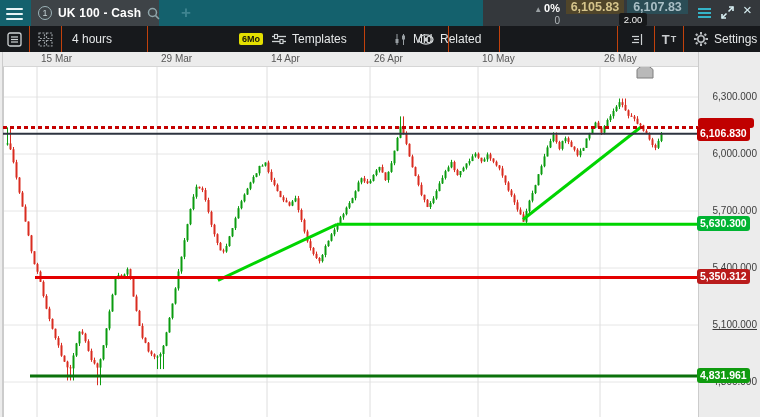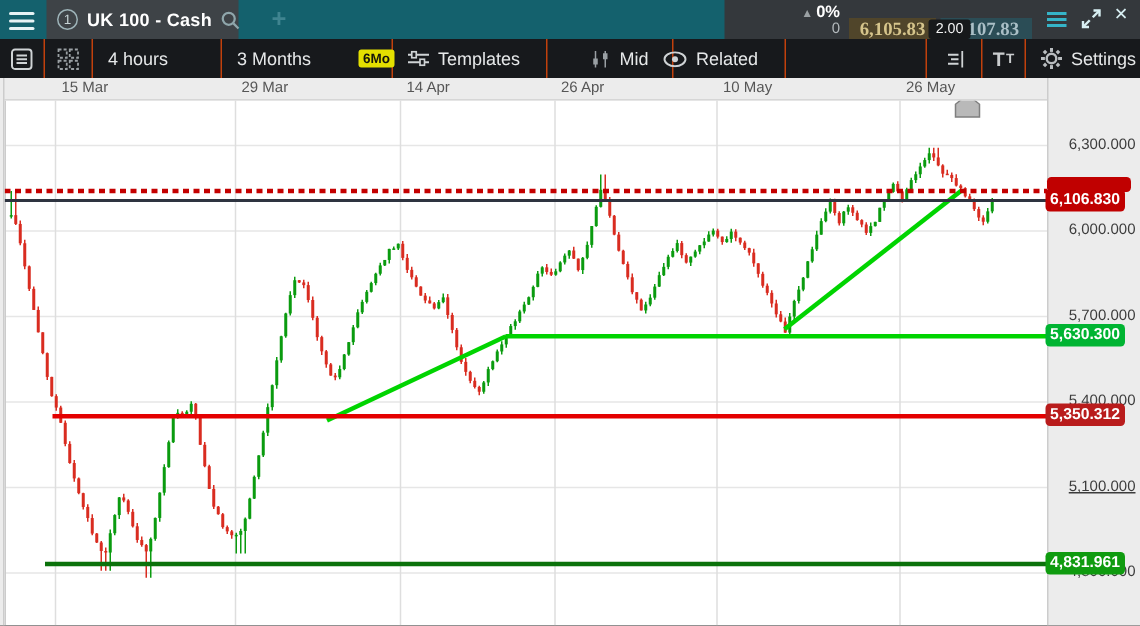--- a/index.html
+++ b/index.html
@@ -18,22 +18,22 @@
              font-size:9px;display:flex;align-items:center;justify-content:center;flex:0 0 auto;}
   .inst-title{color:#fff;font-size:12px;font-weight:bold;white-space:nowrap;letter-spacing:.2px;}
   .tab-search{margin-left:auto;display:flex;align-items:center;}
   .add-tab{position:absolute;left:176px;top:2px;width:20px;height:22px;color:#3f8490;font-size:17px;
            font-weight:bold;text-align:center;line-height:22px;cursor:pointer;}
   .stats{position:absolute;left:483px;top:0;width:277px;height:26px;background:#34383c;}
   .change{position:absolute;right:200px;top:1px;text-align:right;line-height:11px;}
   .change .pct{color:#fff;font-size:11px;font-weight:bold;}
   .change .arr{color:#9aa0a3;font-size:8px;margin-right:2px;}
   .change .pts{color:#b4babd;font-size:10px;}
-  .px-btn{position:absolute;top:12px;height:14px;display:flex;align-items:center;justify-content:center;
-          font-size:12.5px;font-weight:bold;cursor:pointer;font-family:Liberation Serif, serif;}
+  .px-btn{position:absolute;top:0;height:14px;display:flex;align-items:center;justify-content:center;
+          font-size:12.5px;font-weight:bold;cursor:pointer;}
   .sell{left:83px;width:58px;background:#50452a;color:#d5c48b;}
   .buy{left:144px;width:61px;background:#2b4d56;color:#aabfc6;}
   .spread{position:absolute;left:136px;top:13px;width:28px;height:13px;background:#17191b;color:#f2f2f2;
           font-size:9.5px;display:flex;align-items:center;justify-content:center;z-index:3;border-radius:2px;}
   .mini-menu{position:absolute;left:215px;top:6px;width:16px;height:14px;cursor:pointer;}
   .mini-menu i{display:block;width:13px;height:2px;background:#35b4c8;margin:2px 0;}
   .expand-ic{position:absolute;left:237px;top:5px;cursor:pointer;}
   .close-ic{position:absolute;left:260px;top:1px;width:16px;color:#d8eff3;font-size:15px;cursor:pointer;}
 
   
@@ -129,23 +129,20 @@
             <rect x="1" y="1" width="5.5" height="5.5"></rect>
             <rect x="8.5" y="1" width="5.5" height="5.5"></rect>
             <rect x="1" y="8.5" width="5.5" height="5.5"></rect>
             <rect x="8.5" y="8.5" width="5.5" height="5.5"></rect>
           </g>
         </svg>
     </div>
     <div class="tbtn" style="left:62px;width:86px;">
       <span>4 hours</span>
     </div>
-    <div class="tbtn" style="left:148px;width:114px;">
-      <span>3 Months</span>
-    </div>
     <span class="badge6mo">6Mo</span>
     <div class="tbtn" style="left:262px;width:103px;">
       <svg width="14" height="12" viewBox="0 0 14 12">
           <g stroke="#cfd3d5" stroke-width="1.3">
             <line x1="0" y1="3.5" x2="14" y2="3.5"></line>
             <line x1="0" y1="8.5" x2="14" y2="8.5"></line>
           </g>
           <rect x="2.5" y="1.5" width="3" height="4" fill="#17191c" stroke="#cfd3d5" stroke-width="1.1"></rect>
           <rect x="8" y="6.5" width="3" height="4" fill="#17191c" stroke="#cfd3d5" stroke-width="1.1"></rect>
         </svg>
@@ -155,21 +152,21 @@
       <svg width="13" height="13" viewBox="0 0 13 13">
           <g stroke="#9aa0a4" stroke-width="1">
             <line x1="3" y1="1" x2="3" y2="12"></line>
             <line x1="9.5" y1="1" x2="9.5" y2="12"></line>
           </g>
           <rect x="1.5" y="6" width="3" height="4" fill="#9aa0a4"></rect>
           <rect x="8" y="2.5" width="3" height="4" fill="#9aa0a4"></rect>
         </svg>
       <span>Mid</span>
     </div>
-    <div class="tbtn" style="left:432px;width:92px;">
+    <div class="tbtn" style="left:408px;width:92px;">
       <svg width="16" height="11" viewBox="0 0 16 11">
           <ellipse cx="8" cy="5.5" rx="7" ry="4.6" fill="none" stroke="#cfd3d5" stroke-width="1.3"></ellipse>
           <circle cx="8" cy="5.5" r="2" fill="#cfd3d5"></circle>
         </svg>
       <span>Related</span>
     </div>
     <div class="tbtn" style="left:522px;width:96px;"></div>
     <div class="tbtn" style="left:618px;width:37px;justify-content:center;">
       <svg width="14" height="13" viewBox="0 0 14 13">
           <g stroke="#cfd3d5" stroke-width="1.2">

